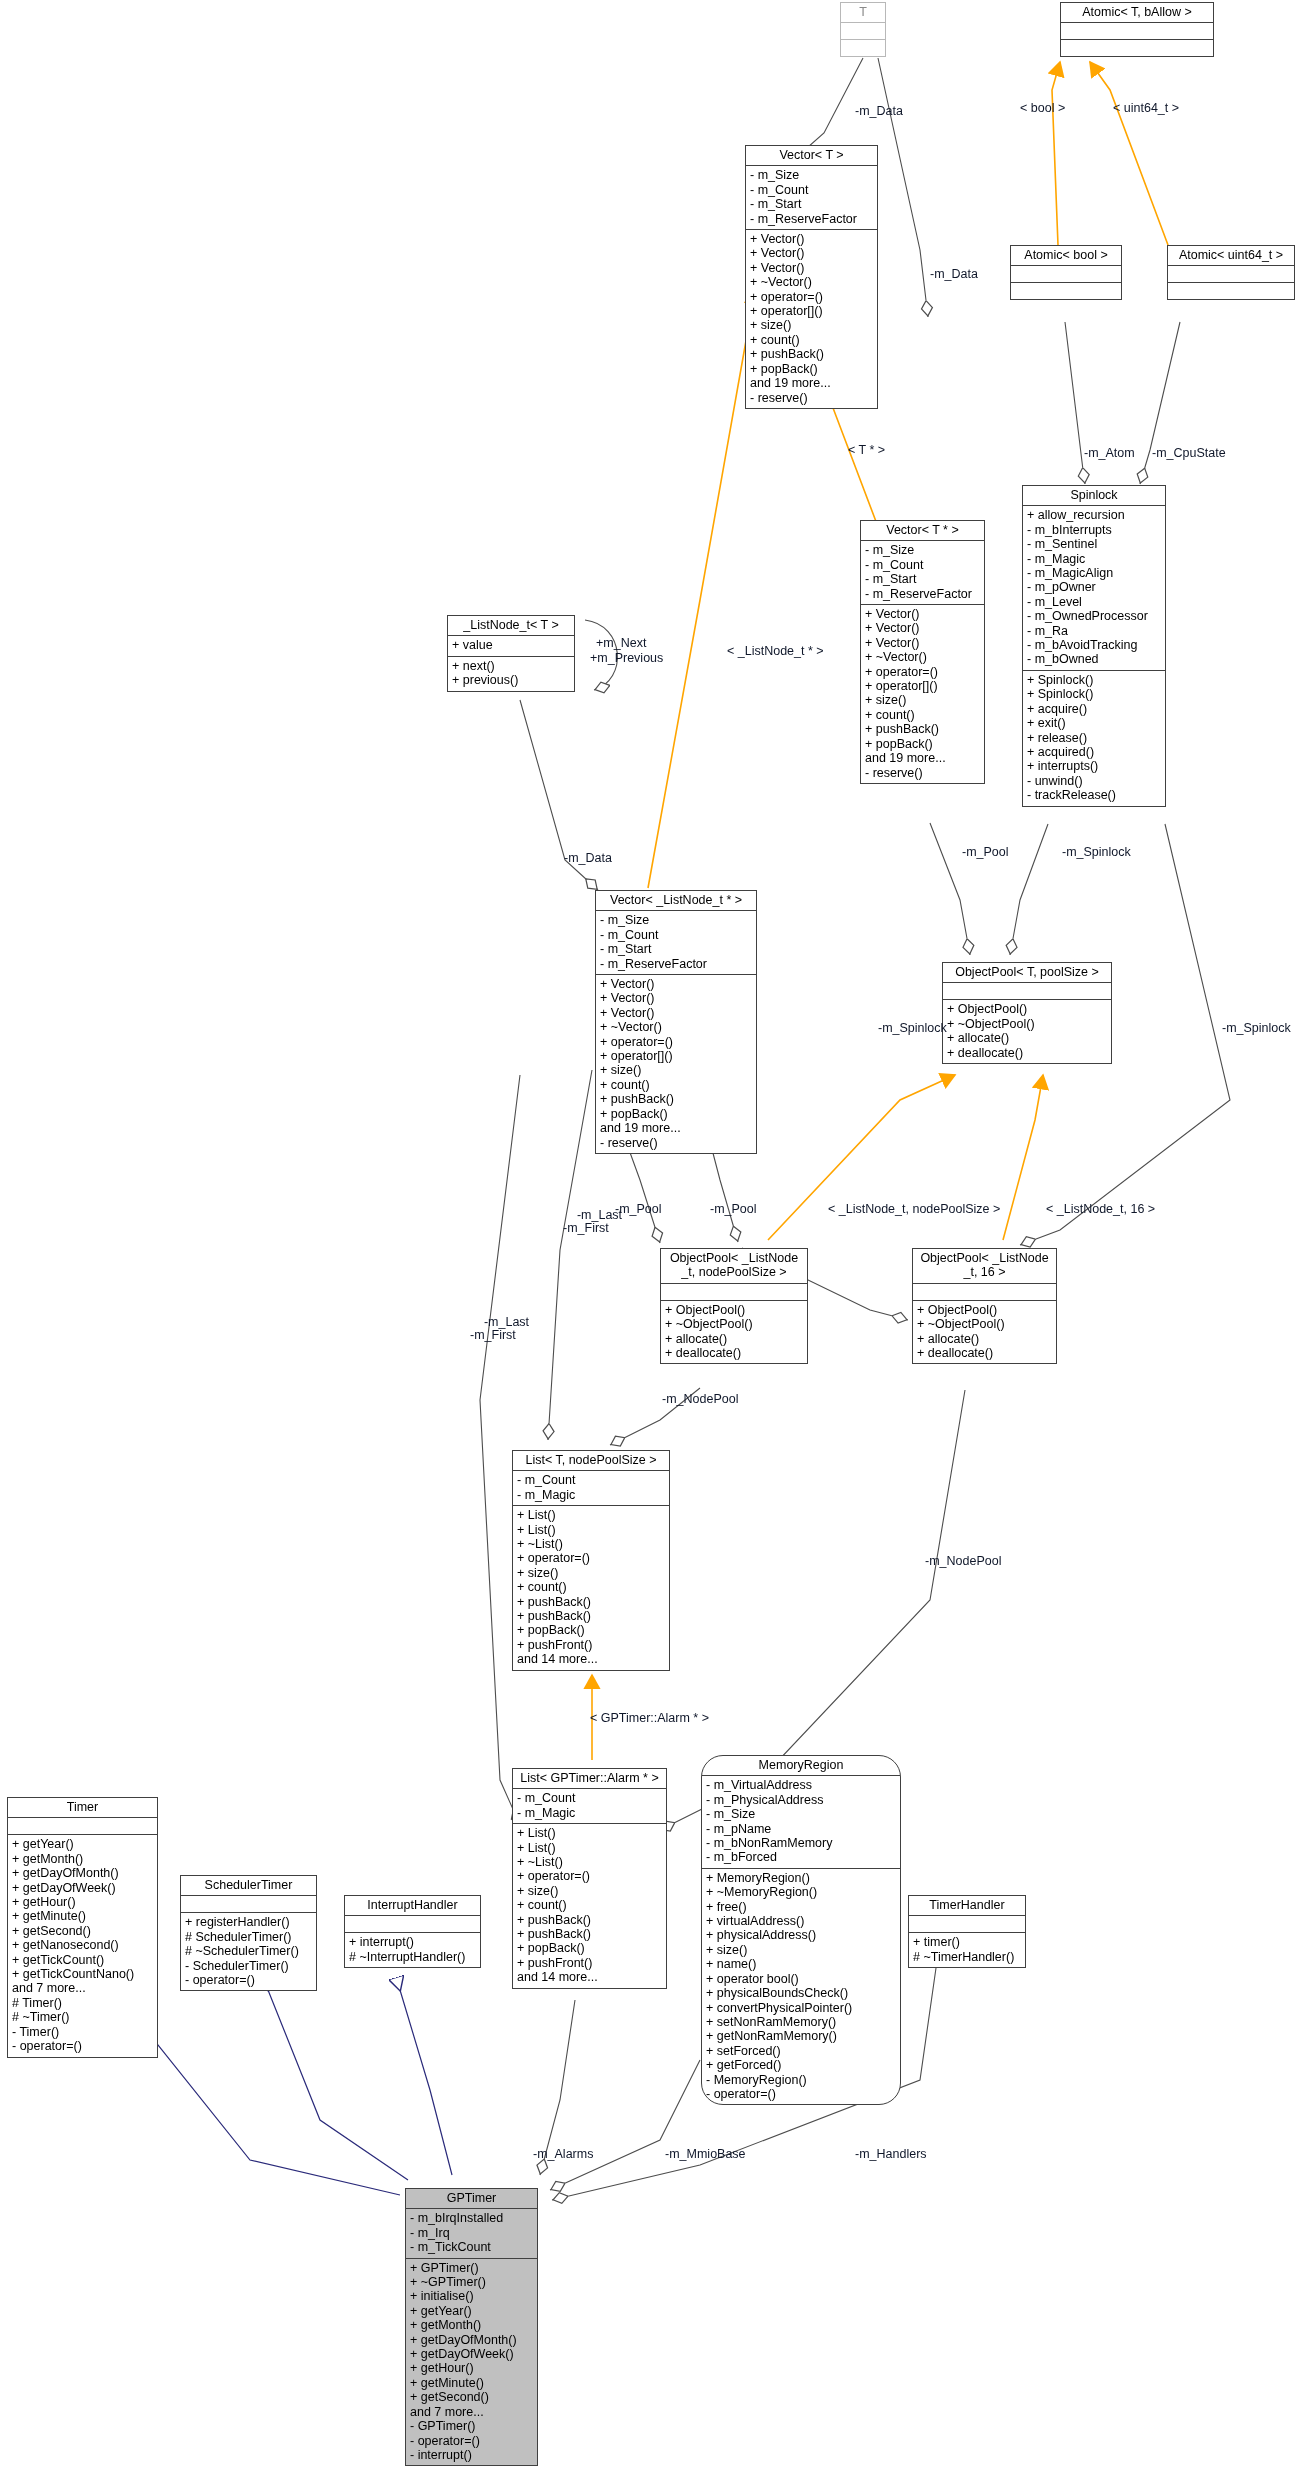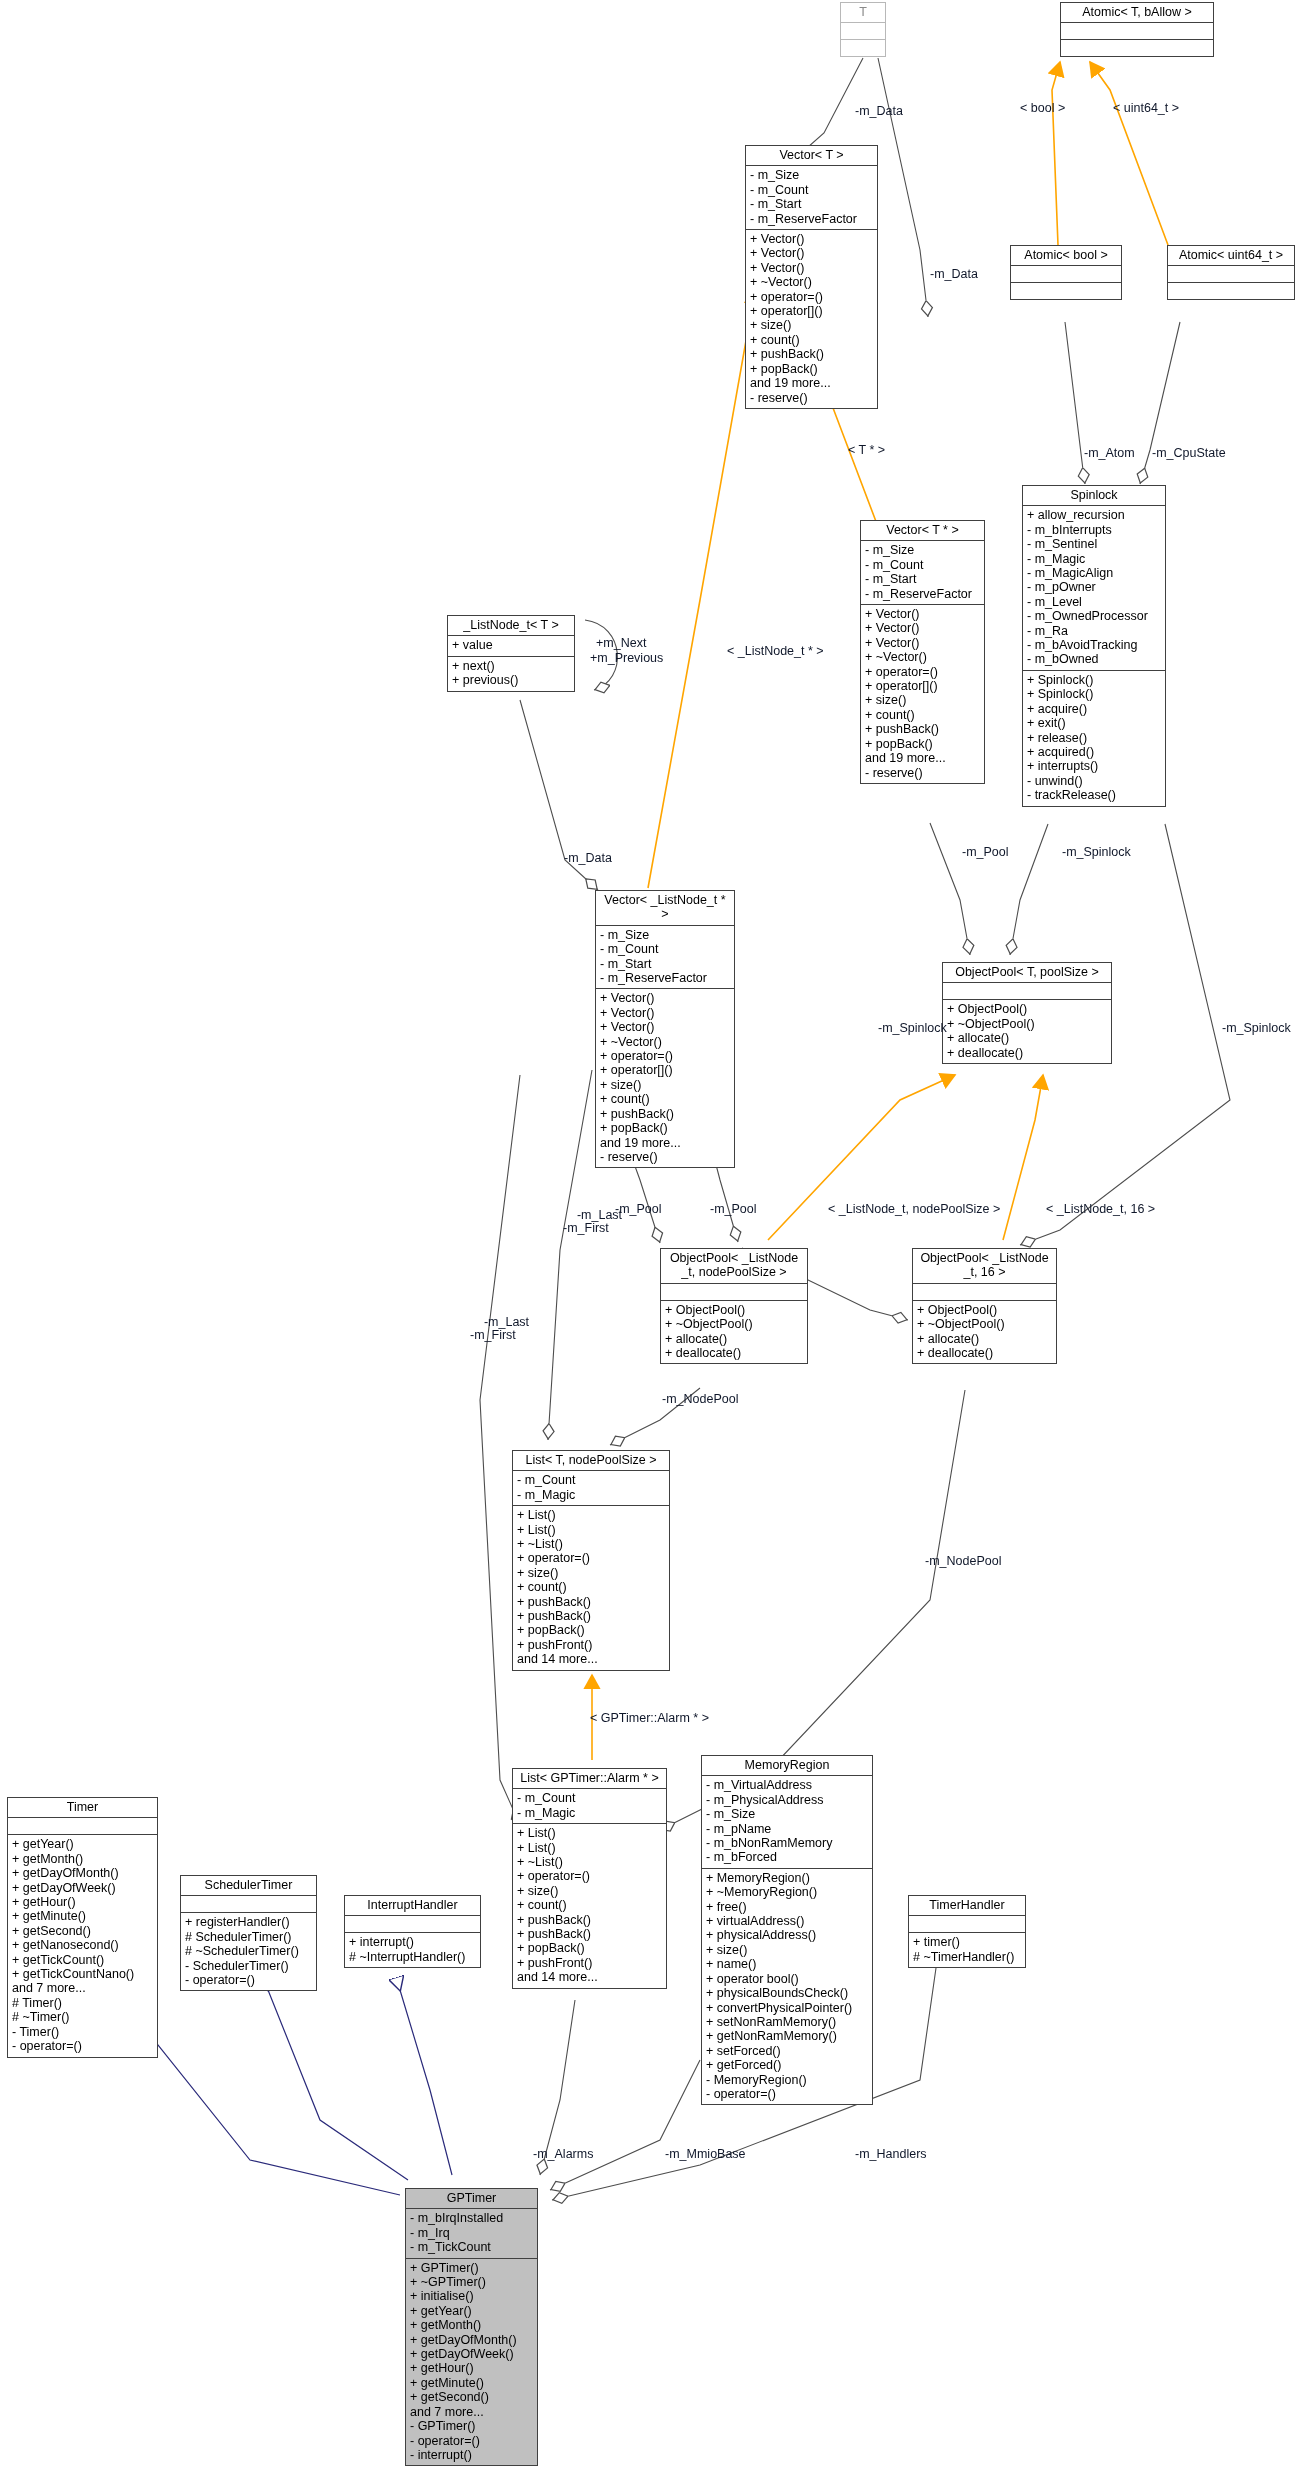--- a/index.html
+++ b/index.html
@@ -222,21 +222,21 @@
         <div class="row">+ operator[]()</div>
         <div class="row">+ size()</div>
         <div class="row">+ count()</div>
         <div class="row">+ pushBack()</div>
         <div class="row">+ popBack()</div>
         <div class="row">and 19 more...</div>
         <div class="row">- reserve()</div>
       </div>
   </div>
 
-  <div class="umlbox" style="left:595px; top:890px; width:140px; border-width:1.4px;">
+  <div class="umlbox" style="left:595px; top:890px; width:162px; border-width:1.4px;">
     <div class="title">Vector&lt; _ListNode_t * &gt;</div>
     <div class="attrs">
         <div class="row">- m_Size</div>
         <div class="row">- m_Count</div>
         <div class="row">- m_Start</div>
         <div class="row">- m_ReserveFactor</div>
       </div>
     <div class="ops">
         <div class="row">+ Vector()</div>
         <div class="row">+ Vector()</div>
@@ -362,21 +362,21 @@
         <div class="row">+ size()</div>
         <div class="row">+ count()</div>
         <div class="row">+ pushBack()</div>
         <div class="row">+ pushBack()</div>
         <div class="row">+ popBack()</div>
         <div class="row">+ pushFront()</div>
         <div class="row">and 14 more...</div>
       </div>
   </div>
 
-  <div class="umlbox" style="left:701px; top:1755px; width:172px; border-width:1.4px;">
+  <div class="umlbox" style="left:701px; top:1755px; width:200px; border-width:1.4px;border-radius:22px;">
     <div class="title">MemoryRegion</div>
     <div class="attrs">
         <div class="row">- m_VirtualAddress</div>
         <div class="row">- m_PhysicalAddress</div>
         <div class="row">- m_Size</div>
         <div class="row">- m_pName</div>
         <div class="row">- m_bNonRamMemory</div>
         <div class="row">- m_bForced</div>
       </div>
     <div class="ops">

